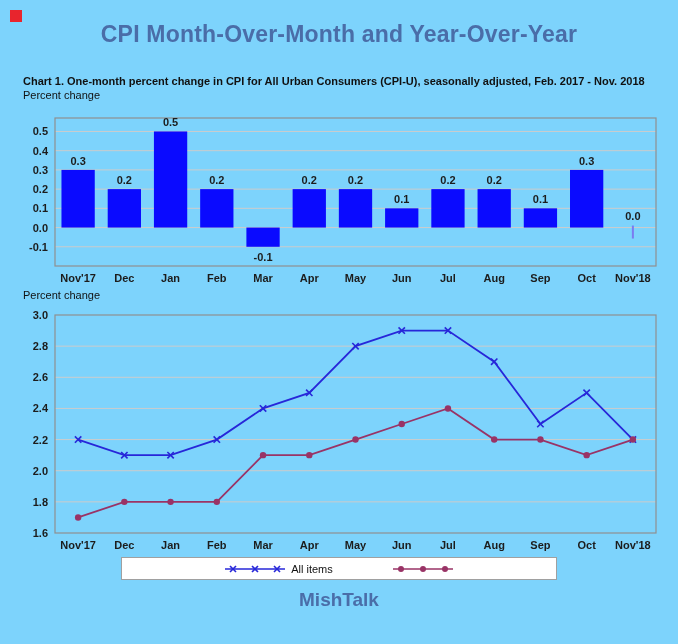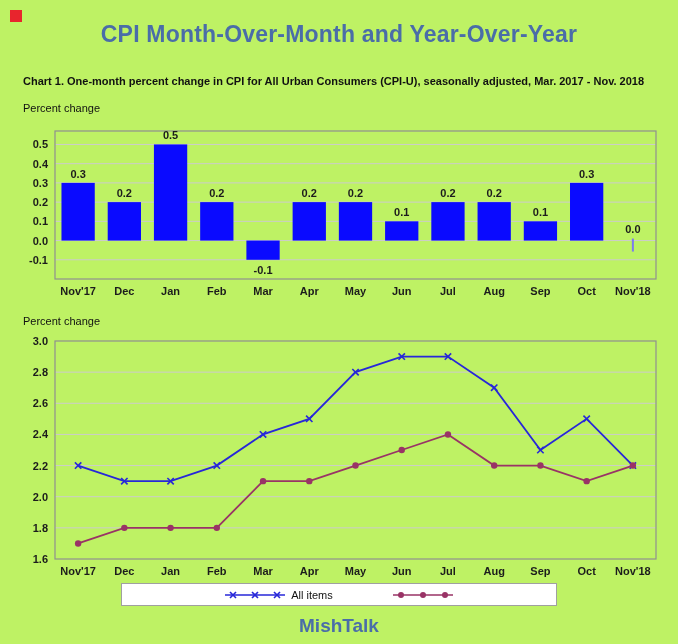--- a/index.html
+++ b/index.html
@@ -1,41 +1,41 @@
 <!DOCTYPE html>
 <html><head>
 <meta charset="utf-8">
 <style>
   html,body{margin:0;padding:0;background:#ffffff;}
-  .page{position:relative;width:678px;height:644px;background:#bef264;overflow:hidden;
+  .page{position:relative;width:678px;height:644px;background:#7dd3fc;overflow:hidden;
         font-family:"Liberation Sans",sans-serif;color:#1a1a1a;}
   .red-marker{position:absolute;left:10px;top:10px;width:12px;height:12px;}
   .title{margin:0;padding-top:21px;text-align:center;font-size:23px;font-weight:bold;letter-spacing:0.2px;}
   .chart-heading{margin:26px 0 0 23px;font-size:11px;font-weight:bold;line-height:14px;color:#111;}
-  .chart-subtitle{margin:13px 0 0 23px;font-size:11px;line-height:14px;color:#111;}
+  .chart-subtitle{margin:0 0 0 23px;font-size:11px;line-height:14px;color:#111;}
   .chart-svg{display:block;margin-top:9px;}
   .chart-svg text{font-family:"Liberation Sans",sans-serif;}
   .tick{font-size:11px;font-weight:bold;fill:#1c1c1c;}
   .dlabel{font-size:11px;font-weight:bold;fill:#1c1c1c;}
   .legend{width:418px;margin:4px auto 0 auto;border:1px solid #a0a0a0;background:#fff;
           display:flex;align-items:center;justify-content:center;gap:58px;padding:3px 8px;height:15px;}
   .legend-entry{display:flex;align-items:center;gap:4px;}
   .legend-entry span{font-size:11px;color:#111;white-space:nowrap;}
   .footer{margin-top:9px;text-align:center;font-size:19px;font-weight:bold;}
 </style>
 </head>
 <body>
 
 <div class="page">
   <div class="red-marker" style="background: rgb(232, 37, 45);"></div>
 
   <h1 class="title" style="color: rgb(74, 109, 168);">CPI Month-Over-Month and Year-Over-Year</h1>
 
   <section>
-    <div class="chart-heading">Chart 1. One-month percent change in CPI for All Urban Consumers (CPI-U), seasonally adjusted, Mar. 2017 - Nov. 2018</div>
+    <div class="chart-heading">Chart 1. One-month percent change in CPI for All Urban Consumers (CPI-U), seasonally adjusted, Feb. 2017 - Nov. 2018</div>
     <div class="chart-subtitle">Percent change</div>
     <svg id="chart1" class="chart-svg" width="678" height="177">
         <line x1="55" y1="20.454545454545446" x2="656" y2="20.454545454545446" stroke="#cccccc" stroke-width="1"></line>
         <text x="48" y="24.454545454545446" text-anchor="end" class="tick">0.5</text>
         <line x1="55" y1="39.67532467532466" x2="656" y2="39.67532467532466" stroke="#cccccc" stroke-width="1"></line>
         <text x="48" y="43.67532467532466" text-anchor="end" class="tick">0.4</text>
         <line x1="55" y1="58.89610389610389" x2="656" y2="58.89610389610389" stroke="#cccccc" stroke-width="1"></line>
         <text x="48" y="62.89610389610389" text-anchor="end" class="tick">0.3</text>
         <line x1="55" y1="78.1168831168831" x2="656" y2="78.1168831168831" stroke="#cccccc" stroke-width="1"></line>
         <text x="48" y="82.1168831168831" text-anchor="end" class="tick">0.2</text>

